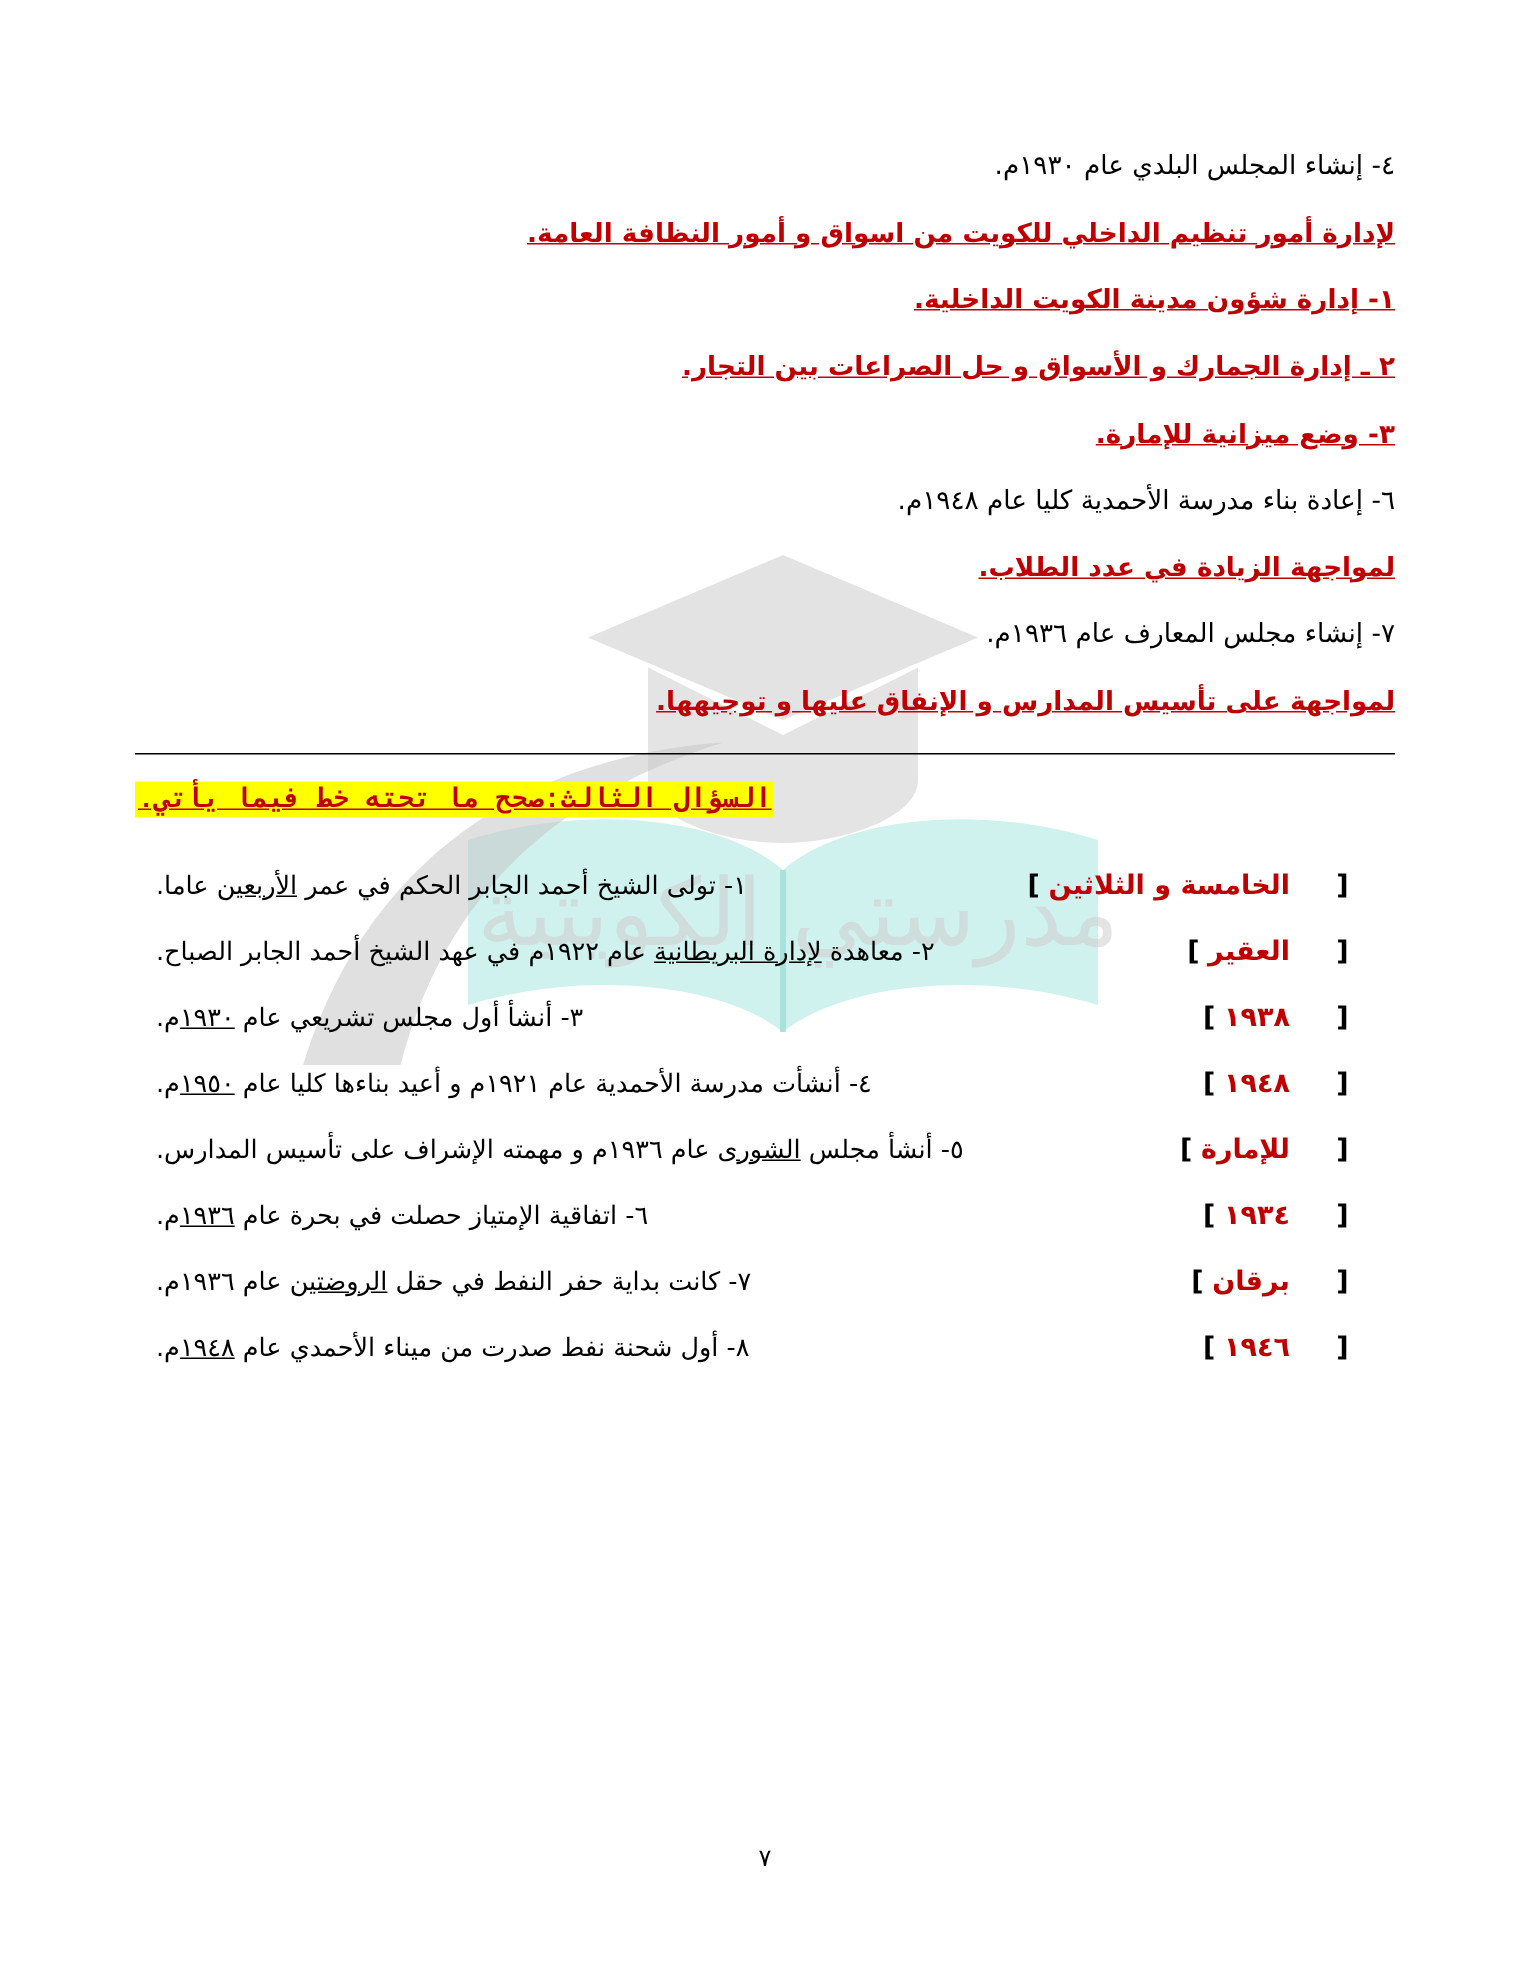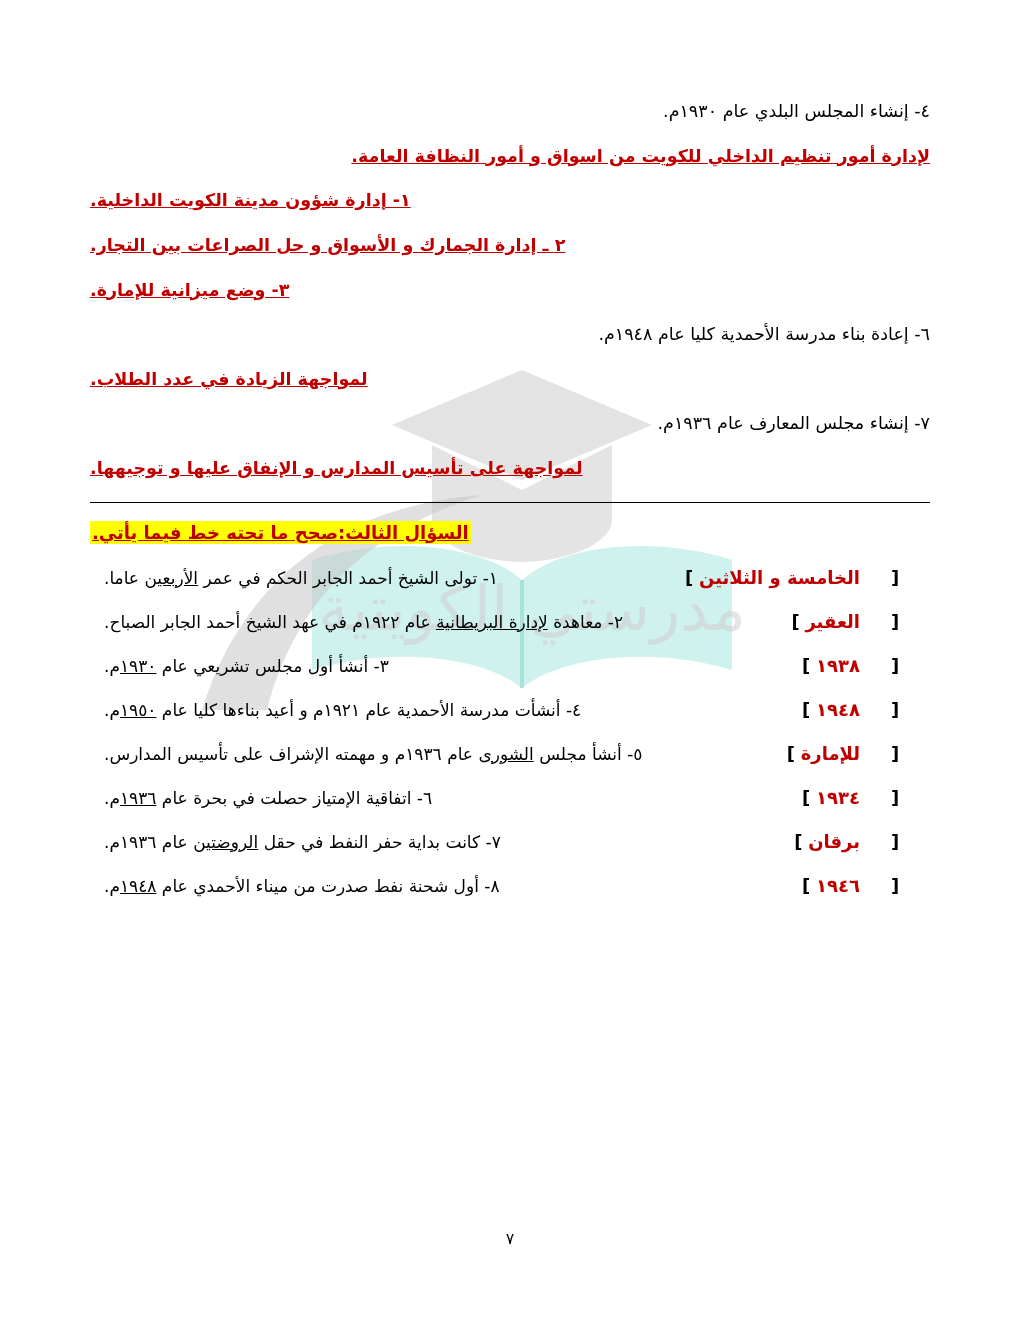--- a/index.html
+++ b/index.html
@@ -44,34 +44,35 @@
     margin: 0 0 21px 0;
     text-align: right;
     white-space: nowrap;
   }
   .line.black { color: #000000; font-weight: normal; }
   .line.redbold {
     color: #c00000;
     font-weight: bold;
     text-decoration: underline;
   }
-  .center { text-align: left; }
+  .center { text-align: right; }
 
   
   .divider {
     border: none;
     border-top: 1.6px solid #000000;
     margin: 14px 0 18px 0;
     width: 100%;
   }
 
   
   .q-header-row {
     text-align: left;
-    margin: 0 0 12px 0;
+    margin: 0 0 24px 0;
+    font-family: Liberation Mono, monospace;
   }
   .q-header {
     display: inline-block;
     background: #ffff00;
     color: #c00000;
     font-weight: bold;
     font-size: 18px;
     text-decoration: underline;
     padding: 1px 2px;
   }

